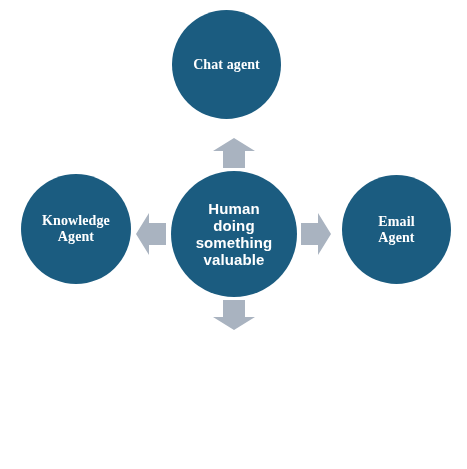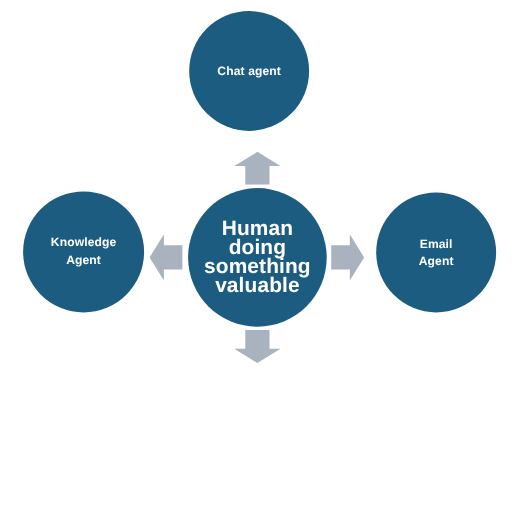--- a/index.html
+++ b/index.html
@@ -36,21 +36,21 @@
     letter-spacing: 0.1px;
   }
   
   #node-center {
     left: 171px;
     top: 171px;
     width: 126px;
     height: 126px;
   }
   #node-center .node-label {
-    font-size: 19px;
+    font-size: 15px;
     line-height: 17px;
   }
   
   #node-top {
     left: 172px;
     top: 10px;
     width: 109px;
     height: 109px;
   }
   
@@ -68,22 +68,23 @@
     height: 110px;
   }
   
   #node-left {
     left: 21px;
     top: 174px;
     width: 110px;
     height: 110px;
   }
   .node-outer .node-label {
-    font-size: 11px;
+    font-size: 14px;
     line-height: 16px;
+    font-family: Liberation Serif, serif;
   }
   .arrow {
     position: absolute;
     display: block;
   }
   #arrow-up {
     left: 213px;
     top: 138px;
     width: 42px;
     height: 30px;

